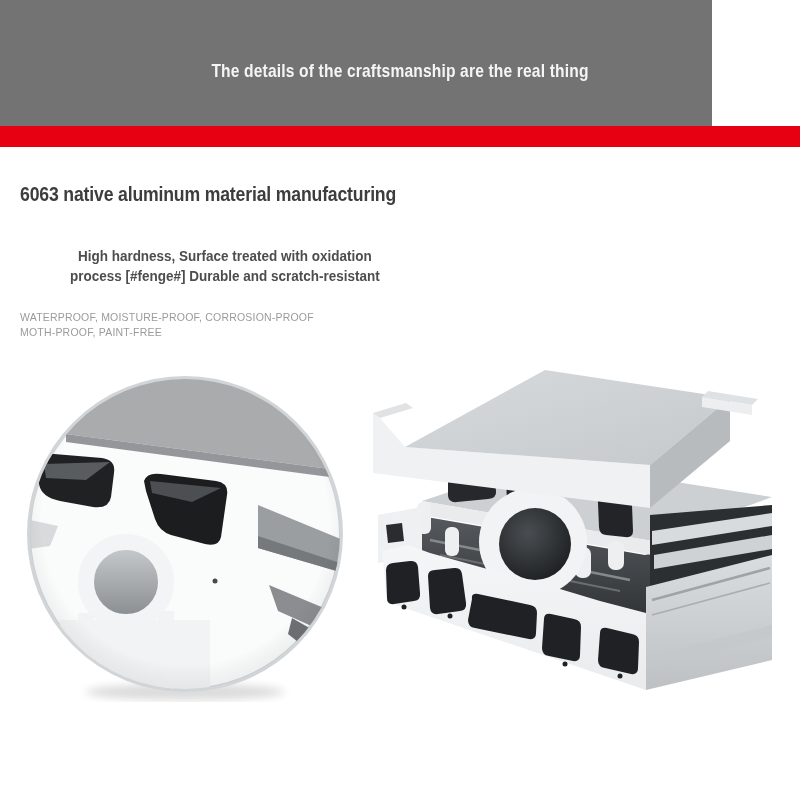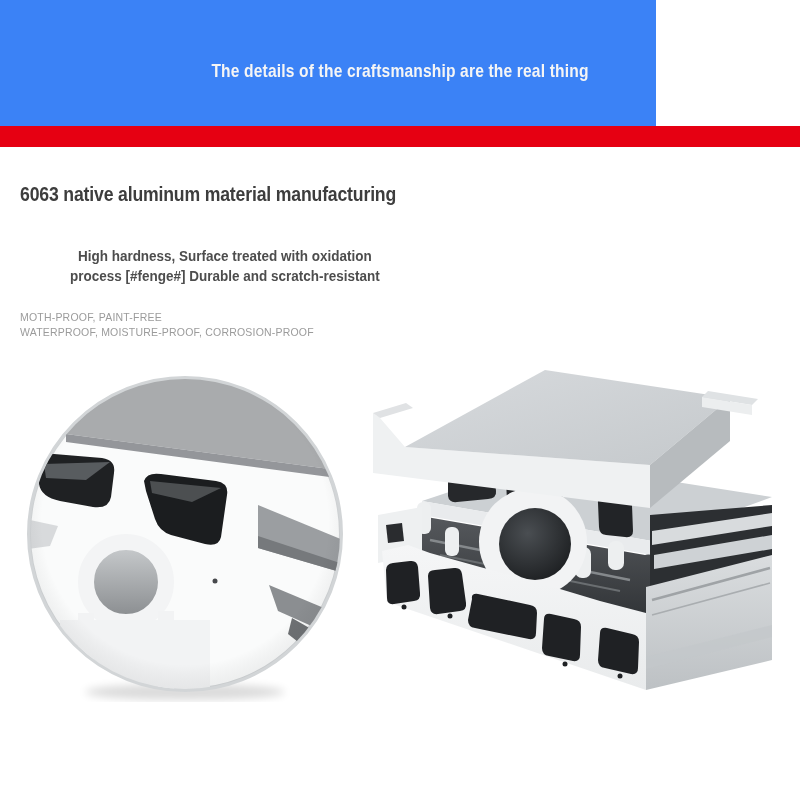--- a/index.html
+++ b/index.html
@@ -8,22 +8,22 @@
     width: 800px;
     height: 800px;
     background: #ffffff;
     overflow: hidden;
     font-family: "Liberation Sans", sans-serif;
   }
   
   .banner {
     position: absolute;
     left: 0; top: 0;
-    width: 656px; height: 126px;
-    background: #3b82f6;
+    width: 712px; height: 126px;
+    background: #737373;
   }
   .banner-text-wrap {
     position: absolute;
     left: 0; top: 60px;
     width: 800px;
     text-align: center;
   }
   .banner-headline {
     display: inline-block;
     color: #f5f5f5;
@@ -105,22 +105,22 @@
   <div class="red-stripe"></div>
 
   <div class="section-title">6063 native aluminum material manufacturing</div>
 
   <div class="subtitle">
     <span class="scale">High hardness, Surface treated with oxidation</span><br>
     <span class="scale">process [#fenge#] Durable and scratch-resistant</span>
   </div>
 
   <div class="features">
+    <div class="line">WATERPROOF, MOISTURE-PROOF, CORROSION-PROOF</div>
     <div class="line">MOTH-PROOF, PAINT-FREE</div>
-    <div class="line">WATERPROOF, MOISTURE-PROOF, CORROSION-PROOF</div>
   </div>
 
   <svg class="magnifier-svg" viewBox="0 0 330 334" role="img">
     <defs>
       <clipPath id="cclip">
           <circle cx="165" cy="166" r="155"></circle>
         </clipPath>
       <radialGradient id="vig" cx="0.5" cy="0.46" r="0.62">
         <stop offset="0.74" stop-color="#000000" stop-opacity="0"></stop>
         <stop offset="0.92" stop-color="#5a5e61" stop-opacity="0.10"></stop>

